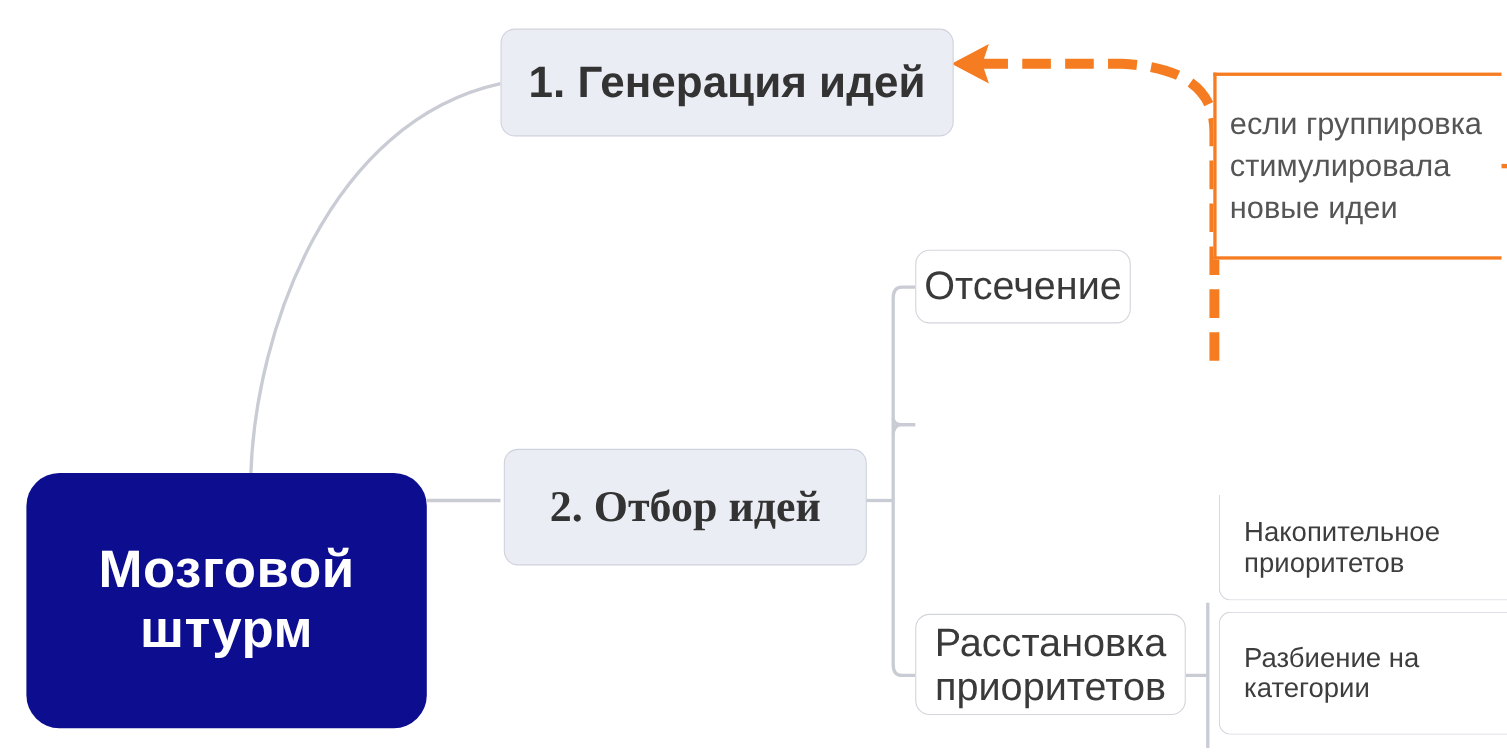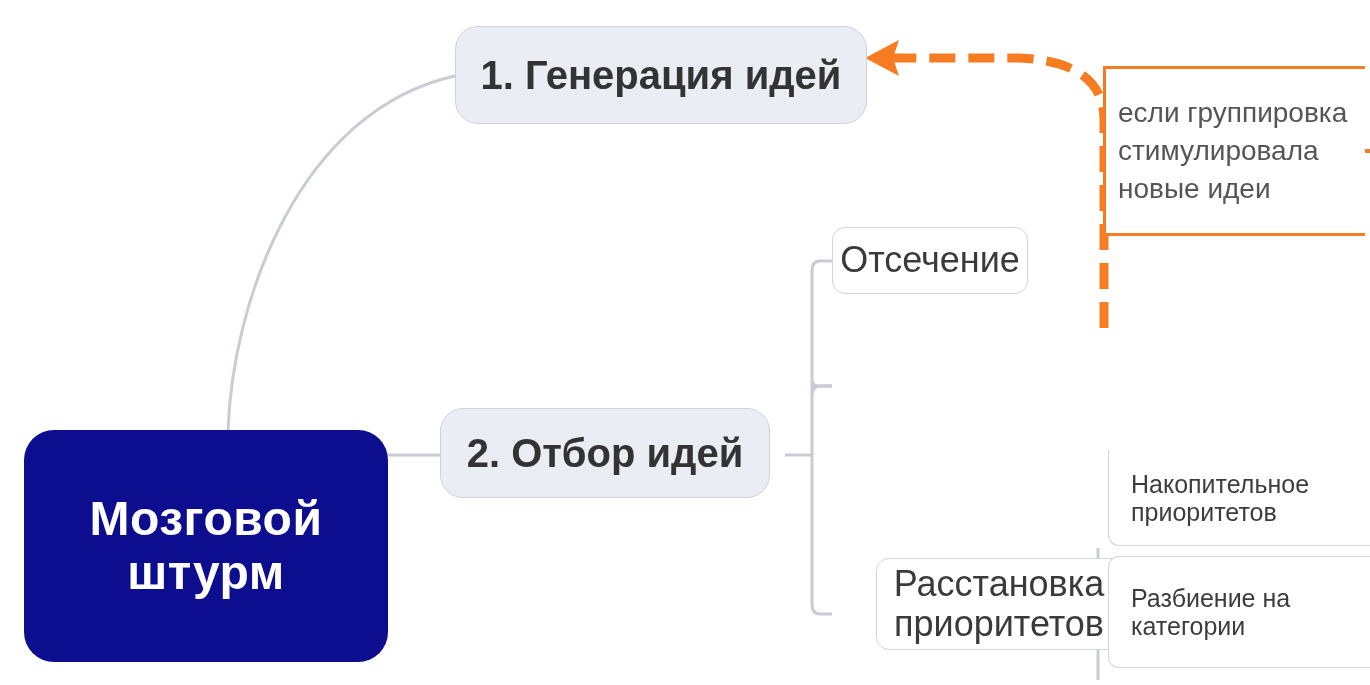--- a/index.html
+++ b/index.html
@@ -46,37 +46,38 @@
     font-weight: bold;
     letter-spacing: 0.5px;
     padding: 0 18px;
   }
   #root-node .txt { white-space: pre-line; }
 
   
   .branch {
     background: #ebedf4;
     border: 1.5px solid #cfd2dd;
-    border-radius: 23px;
+    border-radius: 13px;
     color: #333333;
     font-weight: bold;
     font-size: 40px;
     padding: 0 16px;
   }
   #branch-generation {
     left: 455px;
     top: 26px;
     width: 412px;
     height: 98px;
   }
   #branch-selection {
-    left: 440px;
+    left: 458px;
     top: 408px;
     width: 330px;
-    height: 90px;
+    height: 106px;
+    font-family: Liberation Serif, serif;
   }
 
   
   .child {
     background: #ffffff;
     border: 1.5px solid #d3d5dc;
     border-radius: 13px;
     color: #3a3a3a;
     font-size: 36px;
     padding: 0 14px;
@@ -91,21 +92,20 @@
     left: 832px;
     top: 330px;
     width: 286px;
     height: 112px;
   }
   #child-priority {
     left: 832px;
     top: 558px;
     width: 246px;
     height: 92px;
-    margin-left: 44px;
   }
   .child .txt { white-space: pre-line; }
 
   
   .leaf {
     background: #ffffff;
     border: 1.5px solid #d3d5dc;
     border-radius: 11px;
     color: #3d3d3d;
     font-size: 25px;

